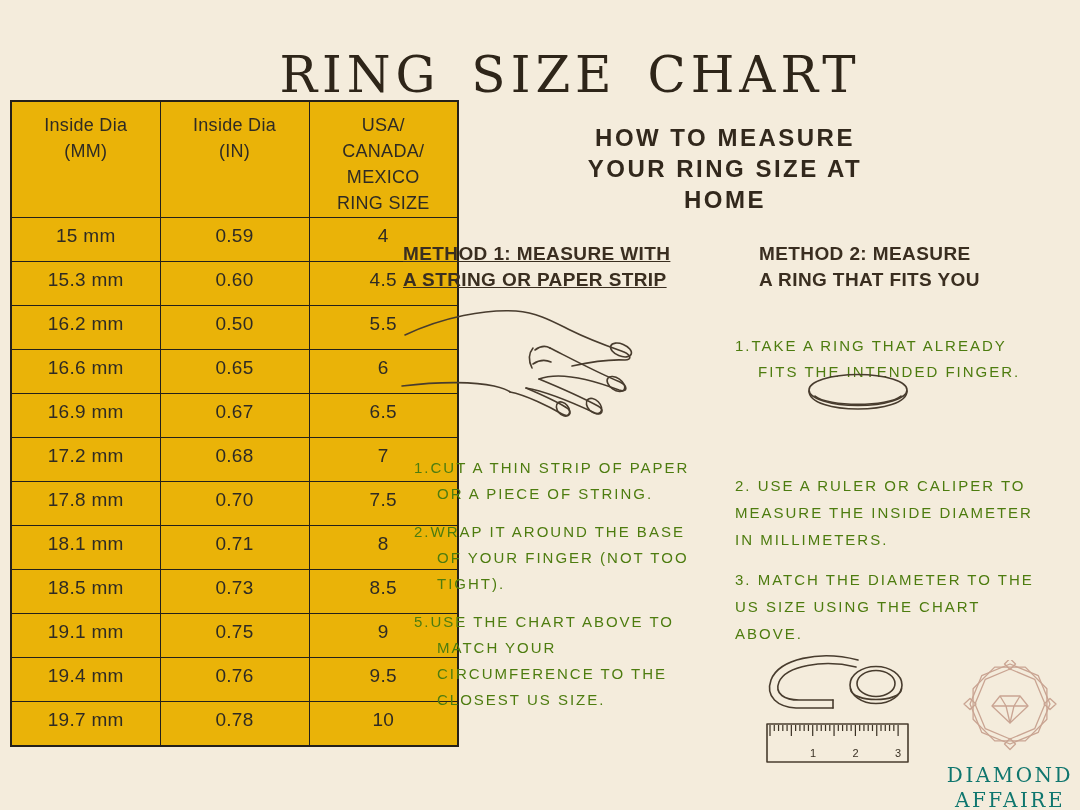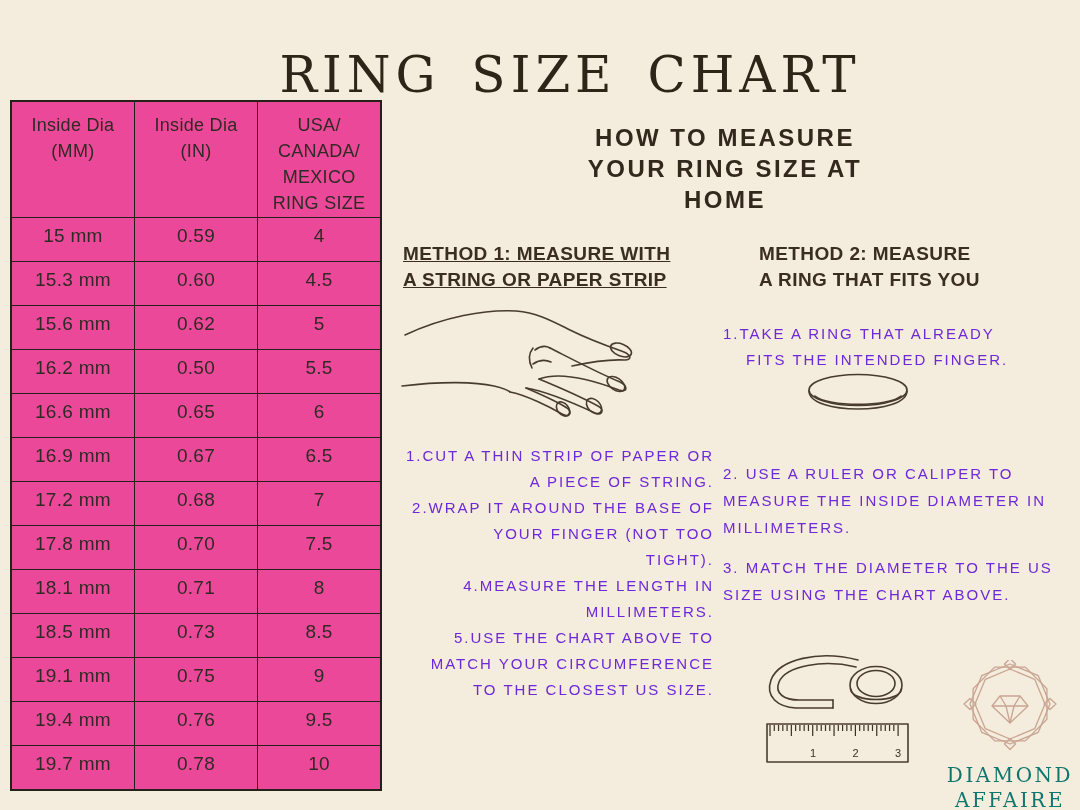--- a/index.html
+++ b/index.html
@@ -16,23 +16,23 @@
   .page-title {
     position:absolute; left:30px; top:12px; width:1080px;
     text-align:center;
     font-family:"DejaVu Serif", serif;
     font-size:50px; letter-spacing:5px; word-spacing:10px;
     color:#2e2519; font-weight:400;
   }
 
   
   .size-table {
-    position:absolute; left:10px; top:100px; width:372px;
+    position:absolute; left:10px; top:100px; width:449px;
     border-collapse:collapse;
-    background:#ec4899;
+    background:#eab308;
     table-layout:fixed;
   }
   .size-table th, .size-table td {
     border:1.5px solid #24201a;
     text-align:center; vertical-align:top;
     color:#2f2b24;
   }
   .size-table { border:2.5px solid #24201a; }
   .size-table th {
     height:112px; padding-top:10px;
@@ -53,25 +53,25 @@
   }
   .method-heading {
     font-size:19px; font-weight:700; letter-spacing:0.4px;
     line-height:26px; color:#3a2e20;
   }
   .method1-heading { position:absolute; left:403px; top:241px; width:300px;text-decoration:underline; }
   .method2-heading { position:absolute; left:759px; top:241px; width:260px; }
 
   
   .steps p {
-    margin:0; font-size:15px; letter-spacing:2px; line-height:26px;
-    color:#6d28d9;
+    margin:12px; font-size:15px; letter-spacing:2px; line-height:26px;
+    color:#4d7c0f;
   }
   .hang { padding-left:23px; text-indent:-23px; }
-  .method1-steps { position:absolute; left:402px; top:443px; width:312px;text-align:right; }
+  .method1-steps { position:absolute; left:402px; top:443px; width:312px; }
   .method2-step1 { position:absolute; left:723px; top:321px; width:310px; }
   .method2-steps23 { position:absolute; left:723px; top:460px; width:332px; }
   .method2-steps23 p { line-height:27px; }
   .method2-steps23 p + p { margin-top:13px; }
 
   
   .hand-illustration  { position:absolute; left:398px; top:298px; width:252px; height:148px; }
   .ring-illustration  { position:absolute; left:806px; top:372px; width:104px; height:56px; }
   .strip-illustration { position:absolute; left:757px; top:646px; width:158px; height:76px; }
   .ruler-illustration { position:absolute; left:765px; top:720px; width:146px; height:46px; }
@@ -113,25 +113,20 @@
         <td>15 mm</td>
         <td>0.59</td>
         <td>4</td>
       </tr>
       <tr>
         <td>15.3 mm</td>
         <td>0.60</td>
         <td>4.5</td>
       </tr>
       <tr>
-        <td>15.6 mm</td>
-        <td>0.62</td>
-        <td>5</td>
-      </tr>
-      <tr>
         <td>16.2 mm</td>
         <td>0.50</td>
         <td>5.5</td>
       </tr>
       <tr>
         <td>16.6 mm</td>
         <td>0.65</td>
         <td>6</td>
       </tr>
       <tr>
@@ -196,21 +191,20 @@
   <path class="ln" d="M141,81 C158,88 185,100 200,108 C207,112 204,118 197,115 C182,108 152,94 128,90"></path>
   <ellipse class="ln" cx="196" cy="108" rx="9" ry="6" transform="rotate(45 196 108)"></ellipse>
   <path class="ln" d="M128,90 C142,96 160,104 169,110 C175,115 171,120 164,116 C152,109 128,97 112,94"></path>
   <ellipse class="ln" cx="165" cy="111" rx="8" ry="5.5" transform="rotate(50 165 111)"></ellipse>
   <path class="ln" d="M4,88 C45,83 78,84 96,88 C104,90 110,92 112,94"></path>
 </svg>
 
 <div class="steps method1-steps">
   <p class="hang">1.CUT A THIN STRIP OF PAPER OR A PIECE OF STRING.</p>
   <p class="hang">2.WRAP IT AROUND THE BASE OF YOUR FINGER (NOT TOO TIGHT).</p>
-  <p class="hang">4.MEASURE THE LENGTH IN MILLIMETERS.</p>
   <p class="hang">5.USE THE CHART ABOVE TO MATCH YOUR CIRCUMFERENCE TO THE CLOSEST US SIZE.</p>
 </div>
 
 <div class="steps method2-step1">
   <p class="hang">1.TAKE A RING THAT ALREADY FITS THE INTENDED FINGER.</p>
 </div>
 
 <svg class="ring-illustration" viewBox="0 0 104 56">
   <ellipse class="ln" cx="52" cy="18" rx="49" ry="15.5"></ellipse>
   <path class="ln" d="M3,19 C3,43 101,43 101,19"></path>

